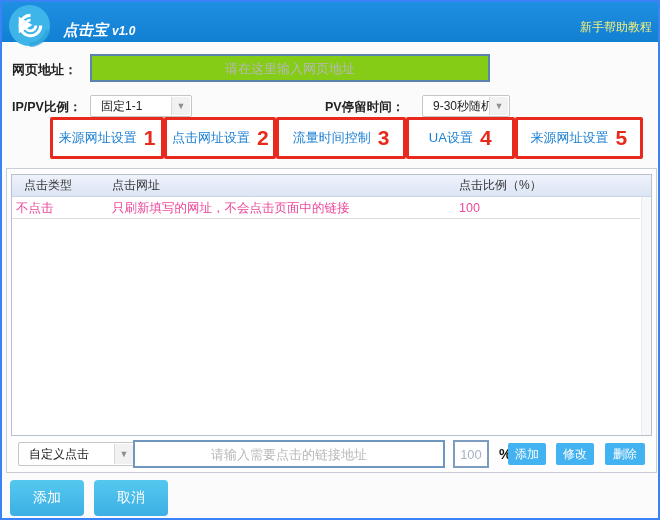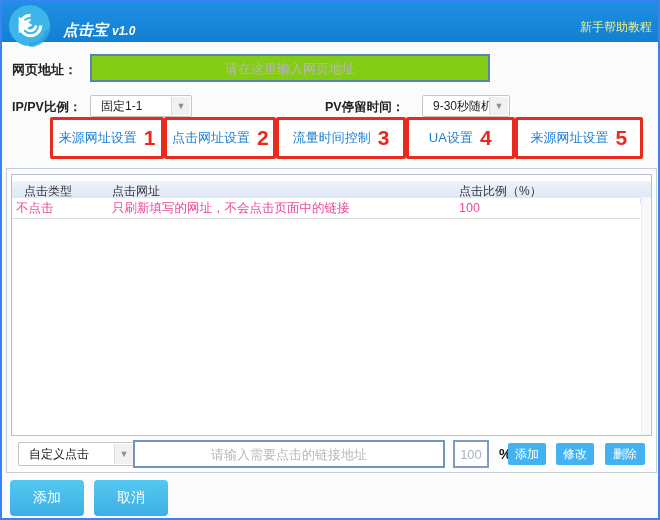--- a/index.html
+++ b/index.html
@@ -49,21 +49,21 @@
   .tab:nth-child(3){ width:130px; } .tab:nth-child(4){ width:110px; }
   .tab:nth-child(5){ width:129px; }
   .tab-label { color:#1b7fd3; font-size:13px; }
   .tab-num { color:#e8291d; font-size:21px; font-weight:bold; margin-left:7px; }
 
   
   .panel { position:absolute; left:4px; top:166px; width:651px; height:305px;
            border:1px solid #c8cdd6; background:#fdfdfd; }
   .list { position:absolute; left:4px; top:5px; width:641px; height:262px;
           border:1px solid #b8c0cc; background:#fff; }
-  .list-header { position:absolute; top:6px; left:0; right:0; height:22px;
+  .list-header { position:absolute; top:0; left:0; right:0; height:22px;
                  background:linear-gradient(#eef2fb,#dce5f5);
                  border-bottom:1px solid #ccd5e6; }
   .hcell { position:absolute; font-size:12px; color:#333; line-height:21px; white-space:nowrap; }
   .hcell-1 { left:12px; } .hcell-2 { left:100px; } .hcell-3 { left:447px; }
   .scroll-track { position:absolute; top:22px; right:0; bottom:0; width:10px;
                   background:#f7f8fa; border-left:1px solid #ececee; }
   .list-row { position:absolute; top:23px; left:0; right:11px; height:21px;
               border-bottom:1px solid #dcdcdc; background:#fff; cursor:default; }
   .rcell { position:absolute; font-size:12.5px; color:#ec4899; line-height:20px; white-space:nowrap;text-align:center; }
   .rcell-1 { left:4px; } .rcell-2 { left:100px; } .rcell-3 { left:447px; }

